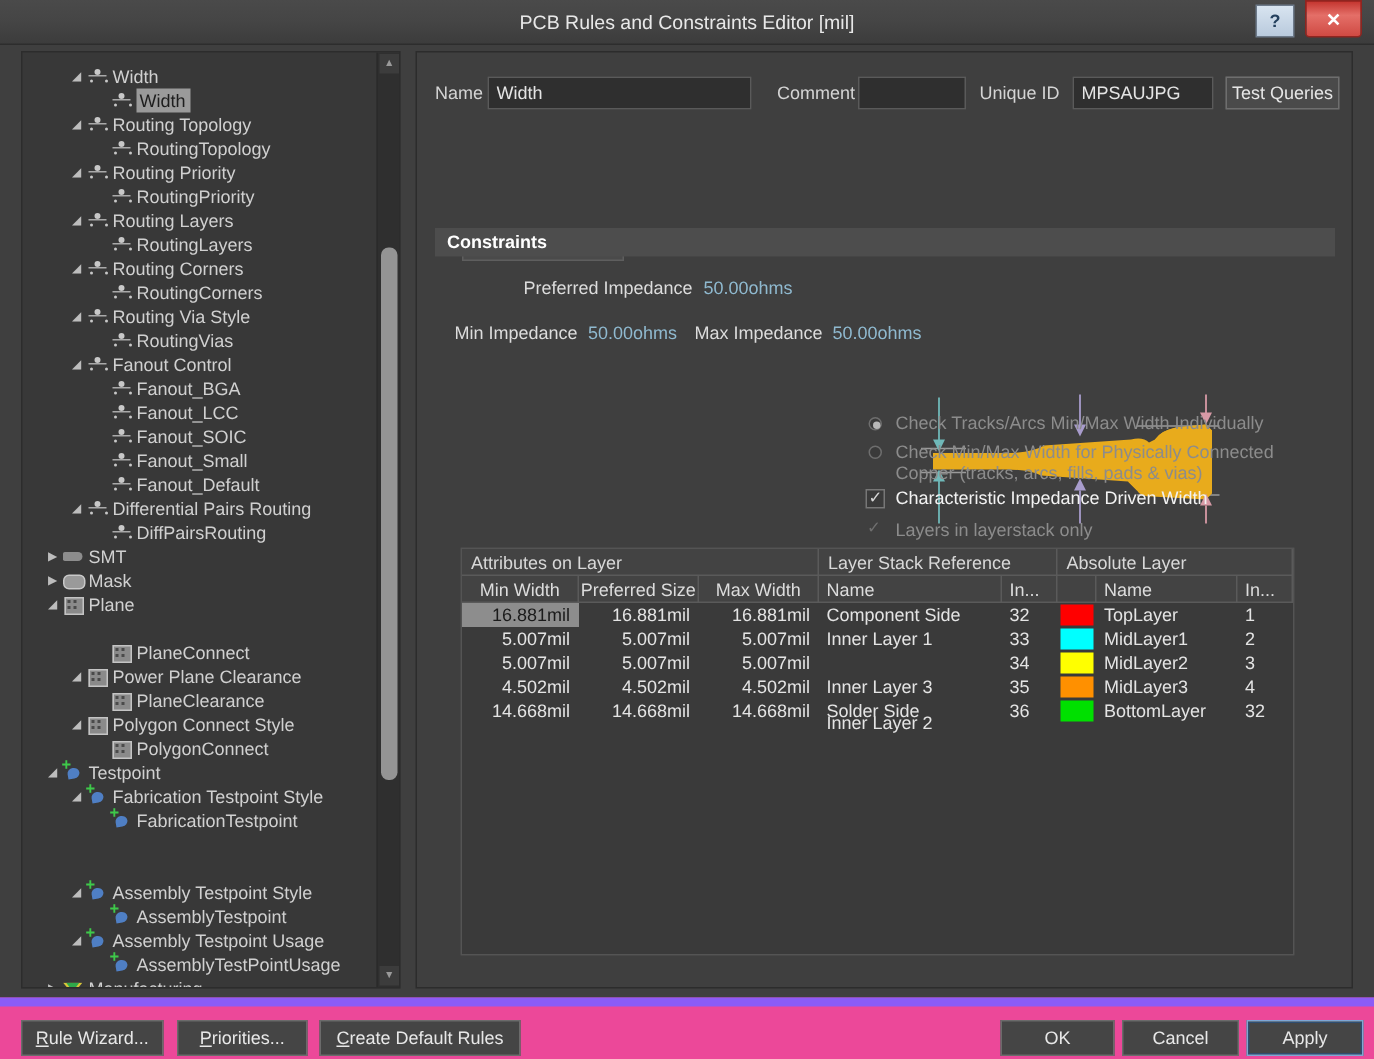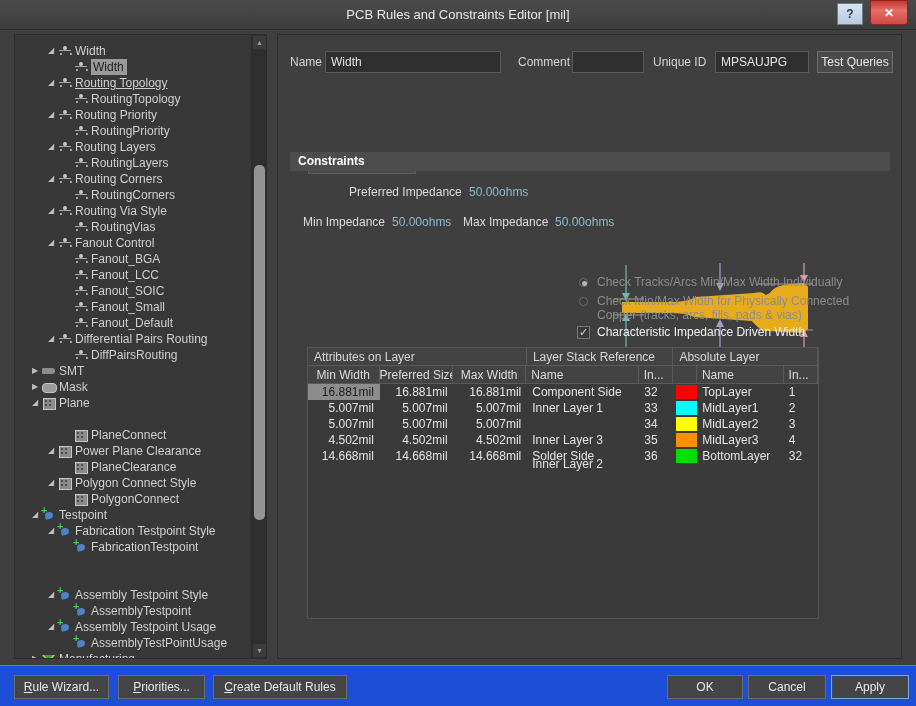--- a/index.html
+++ b/index.html
@@ -204,21 +204,21 @@
     width: 5px; height: 5px; border-radius: 50%; background: #b8b8b8;
   }
   .opt-check { color: #d8d8d8; font-size: 11px; line-height: 11px;
                position: absolute; left: 1px; top: 0px; }
   .opt-txt { position: absolute; left: 20px; top: 0; line-height: 15px; }
   .dim { color: #8c8c8c; }
   .brt { color: #f2f2f2; }
 
   
   #table-wrap {
-    position: absolute; left: 29px; top: 312px; width: 512px; height: 272px;
+    position: absolute; left: 29px; top: 330px; width: 556px; height: 272px;
     background: #3a3a3a; border: 1px solid #545454;
     overflow: hidden;
   }
   .grp-hdr-row { display: flex; height: 18px; background: #434343;
                  border-bottom: 1px solid #5a5a5a; }
   .grp-hdr {
     height: 18px; line-height: 18px; font-size: 12px; color: #d8d8d8;
     padding-left: 6px; border-right: 1px solid #5a5a5a; overflow: hidden;
     white-space: nowrap;
   }
@@ -237,21 +237,21 @@
     white-space: nowrap; overflow: hidden;
   }
   .tcell.r { text-align: right; padding-right: 6px; }
   .tcell.l { padding-left: 5px; }
   .tcell.sel { background: #8d8d8d; color: #1b1b1b; }
   .swatch { width: 22px; height: 14px; margin: 1px 2px 0 2px; }
 
   
   #footer {
     position: absolute; left: 0; top: 665px; width: 916px; height: 41px;
-    background: #1d4ed8; border-top: 1px solid #8b5cf6; padding-left: 26px;
+    background: #ec4899; border-top: 6px solid #8b5cf6; padding-left: 26px;
   }
   .foot-btn {
     position: absolute; top: 9px; height: 24px;
     background: #454545; border: 1px solid #6b6b6b; color: #e8e8e8;
     font-size: 12px; line-height: 22px; text-align: center; cursor: pointer;
   }
   .foot-btn.accent { border: 1px solid #7fa7d4; box-shadow: 0 0 0 1px #2f4d70 inset; }
   .mn { text-decoration: underline; }
 </style>
 </head>
@@ -267,21 +267,21 @@
     <span>✕</span>
   </div>
 </div>
 
 <div id="body">
 
   <div id="tree-panel">
     <div id="tree-inner">
         <div class="tnode" style="padding-left: 30px; top: 8px; position: absolute; left: 0px; right: 0px;"><span class="exp">◢</span><span class="ico ico-route"></span><span class="lbl">Width</span></div>
         <div class="tnode sel" style="padding-left: 46px; top: 24px; position: absolute; left: 0px; right: 0px;"><span class="exp"></span><span class="ico ico-route"></span><span class="lbl">Width</span></div>
-        <div class="tnode" style="padding-left: 30px; top: 40px; position: absolute; left: 0px; right: 0px; text-decoration: underline;"><span class="exp">◢</span><span class="ico ico-route"></span><span class="lbl">Routing Topology</span></div>
+        <div class="tnode" style="padding-left: 30px; top: 40px; position: absolute; left: 0px; right: 0px;"><span class="exp">◢</span><span class="ico ico-route"></span><span class="lbl">Routing Topology</span></div>
         <div class="tnode" style="padding-left: 46px; top: 56px; position: absolute; left: 0px; right: 0px;"><span class="exp"></span><span class="ico ico-route"></span><span class="lbl">RoutingTopology</span></div>
         <div class="tnode" style="padding-left: 30px; top: 72px; position: absolute; left: 0px; right: 0px;"><span class="exp">◢</span><span class="ico ico-route"></span><span class="lbl">Routing Priority</span></div>
         <div class="tnode" style="padding-left: 46px; top: 88px; position: absolute; left: 0px; right: 0px;"><span class="exp"></span><span class="ico ico-route"></span><span class="lbl">RoutingPriority</span></div>
         <div class="tnode" style="padding-left: 30px; top: 104px; position: absolute; left: 0px; right: 0px;"><span class="exp">◢</span><span class="ico ico-route"></span><span class="lbl">Routing Layers</span></div>
         <div class="tnode" style="padding-left: 46px; top: 120px; position: absolute; left: 0px; right: 0px;"><span class="exp"></span><span class="ico ico-route"></span><span class="lbl">RoutingLayers</span></div>
         <div class="tnode" style="padding-left: 30px; top: 136px; position: absolute; left: 0px; right: 0px;"><span class="exp">◢</span><span class="ico ico-route"></span><span class="lbl">Routing Corners</span></div>
         <div class="tnode" style="padding-left: 46px; top: 152px; position: absolute; left: 0px; right: 0px;"><span class="exp"></span><span class="ico ico-route"></span><span class="lbl">RoutingCorners</span></div>
         <div class="tnode" style="padding-left: 30px; top: 168px; position: absolute; left: 0px; right: 0px;"><span class="exp">◢</span><span class="ico ico-route"></span><span class="lbl">Routing Via Style</span></div>
         <div class="tnode" style="padding-left: 46px; top: 184px; position: absolute; left: 0px; right: 0px;"><span class="exp"></span><span class="ico ico-route"></span><span class="lbl">RoutingVias</span></div>
         <div class="tnode" style="padding-left: 30px; top: 200px; position: absolute; left: 0px; right: 0px;"><span class="exp">◢</span><span class="ico ico-route"></span><span class="lbl">Fanout Control</span></div>

